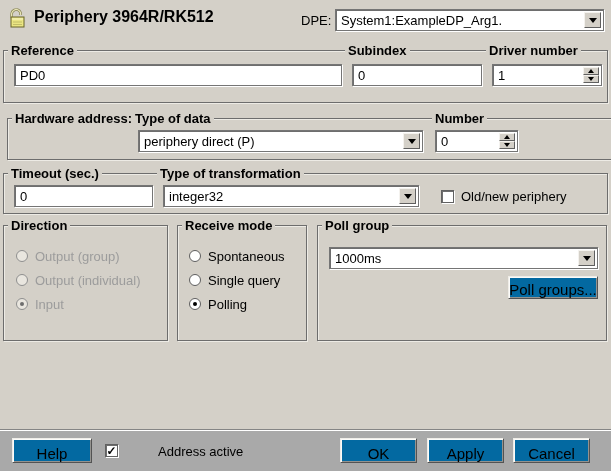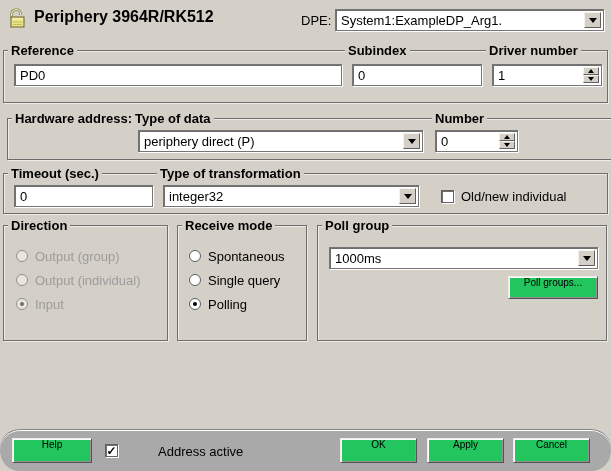--- a/index.html
+++ b/index.html
@@ -60,32 +60,32 @@
     background:#fff; border:1px solid #5e5e5e; box-sizing:border-box;
   }
   .radio.disabled { border-color:#8f8f8f; background:#e9e6df; }
   .radio .dot { position:absolute; left:3px; top:3px; width:4px; height:4px; border-radius:50%; }
   .radio.selected .dot { background:#000; }
   .radio.selected.disabled .dot { background:#6e6e6e; }
   .radio-label { position:absolute; left:19px; top:-1px; white-space:nowrap; }
   .radio-label.disabled { color:#9c9c9c; }
   
   .btn {
-    position:absolute; background:#22c55e;
+    position:absolute; background:#0369a1;
     border:1px solid; border-color:#efede8 #535353 #535353 #efede8;
     box-shadow: inset 1px 1px 0 #fbfaf8, inset -1px -1px 0 #94938f;
-    display:flex; align-items:flex-start; justify-content:center;
-    font-family:"Liberation Sans", sans-serif; font-size:10px;
+    display:flex; align-items:flex-end; justify-content:center;
+    font-family:"Liberation Sans", sans-serif; font-size:15px;
     box-sizing:border-box; cursor:default;
   }
   
   .footer {
     position:absolute; left:0; top:429px; width:611px; height:42px;
     background:#a9a9a9; border-top:1px solid #858585;
-    box-shadow: inset 0 1px 0 #ffffff; box-sizing:border-box;border-radius:20px;
+    box-shadow: inset 0 1px 0 #ffffff; box-sizing:border-box;
   }
 </style>
 </head>
 <body>
 
 <div class="dialog">
 
   <span class="lock-icon">
     <svg width="22" height="26" viewBox="0 0 22 26">
       <path d="M5,13 C2.5,5 11,1.5 13.5,7.5 L13.5,10" fill="none" stroke="#8a8757" stroke-width="2.6"></path>
@@ -160,21 +160,21 @@
     <div class="sunken" style="left:10px; top:11px; width:139px; height:22px;">
       <span class="field-text">0</span>
     </div>
     <div class="sunken" style="left:159px; top:11px; width:256px; height:22px;padding-left:42px;">
       <span class="field-text">integer32</span>
       <span class="combo-btn">
         <span class="arr-down"></span>
       </span>
     </div>
     <span class="cb" style="left:437px; top:16px;"></span>
-    <span class="cb-label" style="left:457px; top:15px;">Old/new individual</span>
+    <span class="cb-label" style="left:457px; top:15px;">Old/new periphery</span>
   </div>
 
   <div class="grp" style="left:3px; top:225px; width:165px; height:116px;">
     <span class="grp-label" style="left:4px;">Direction</span>
 
     <div class="radio-row" style="left:12px; top:24px;">
       <span class="radio disabled">
           <span class="dot"></span>
         </span>
       <span class="radio-label disabled">Output (group)</span>

